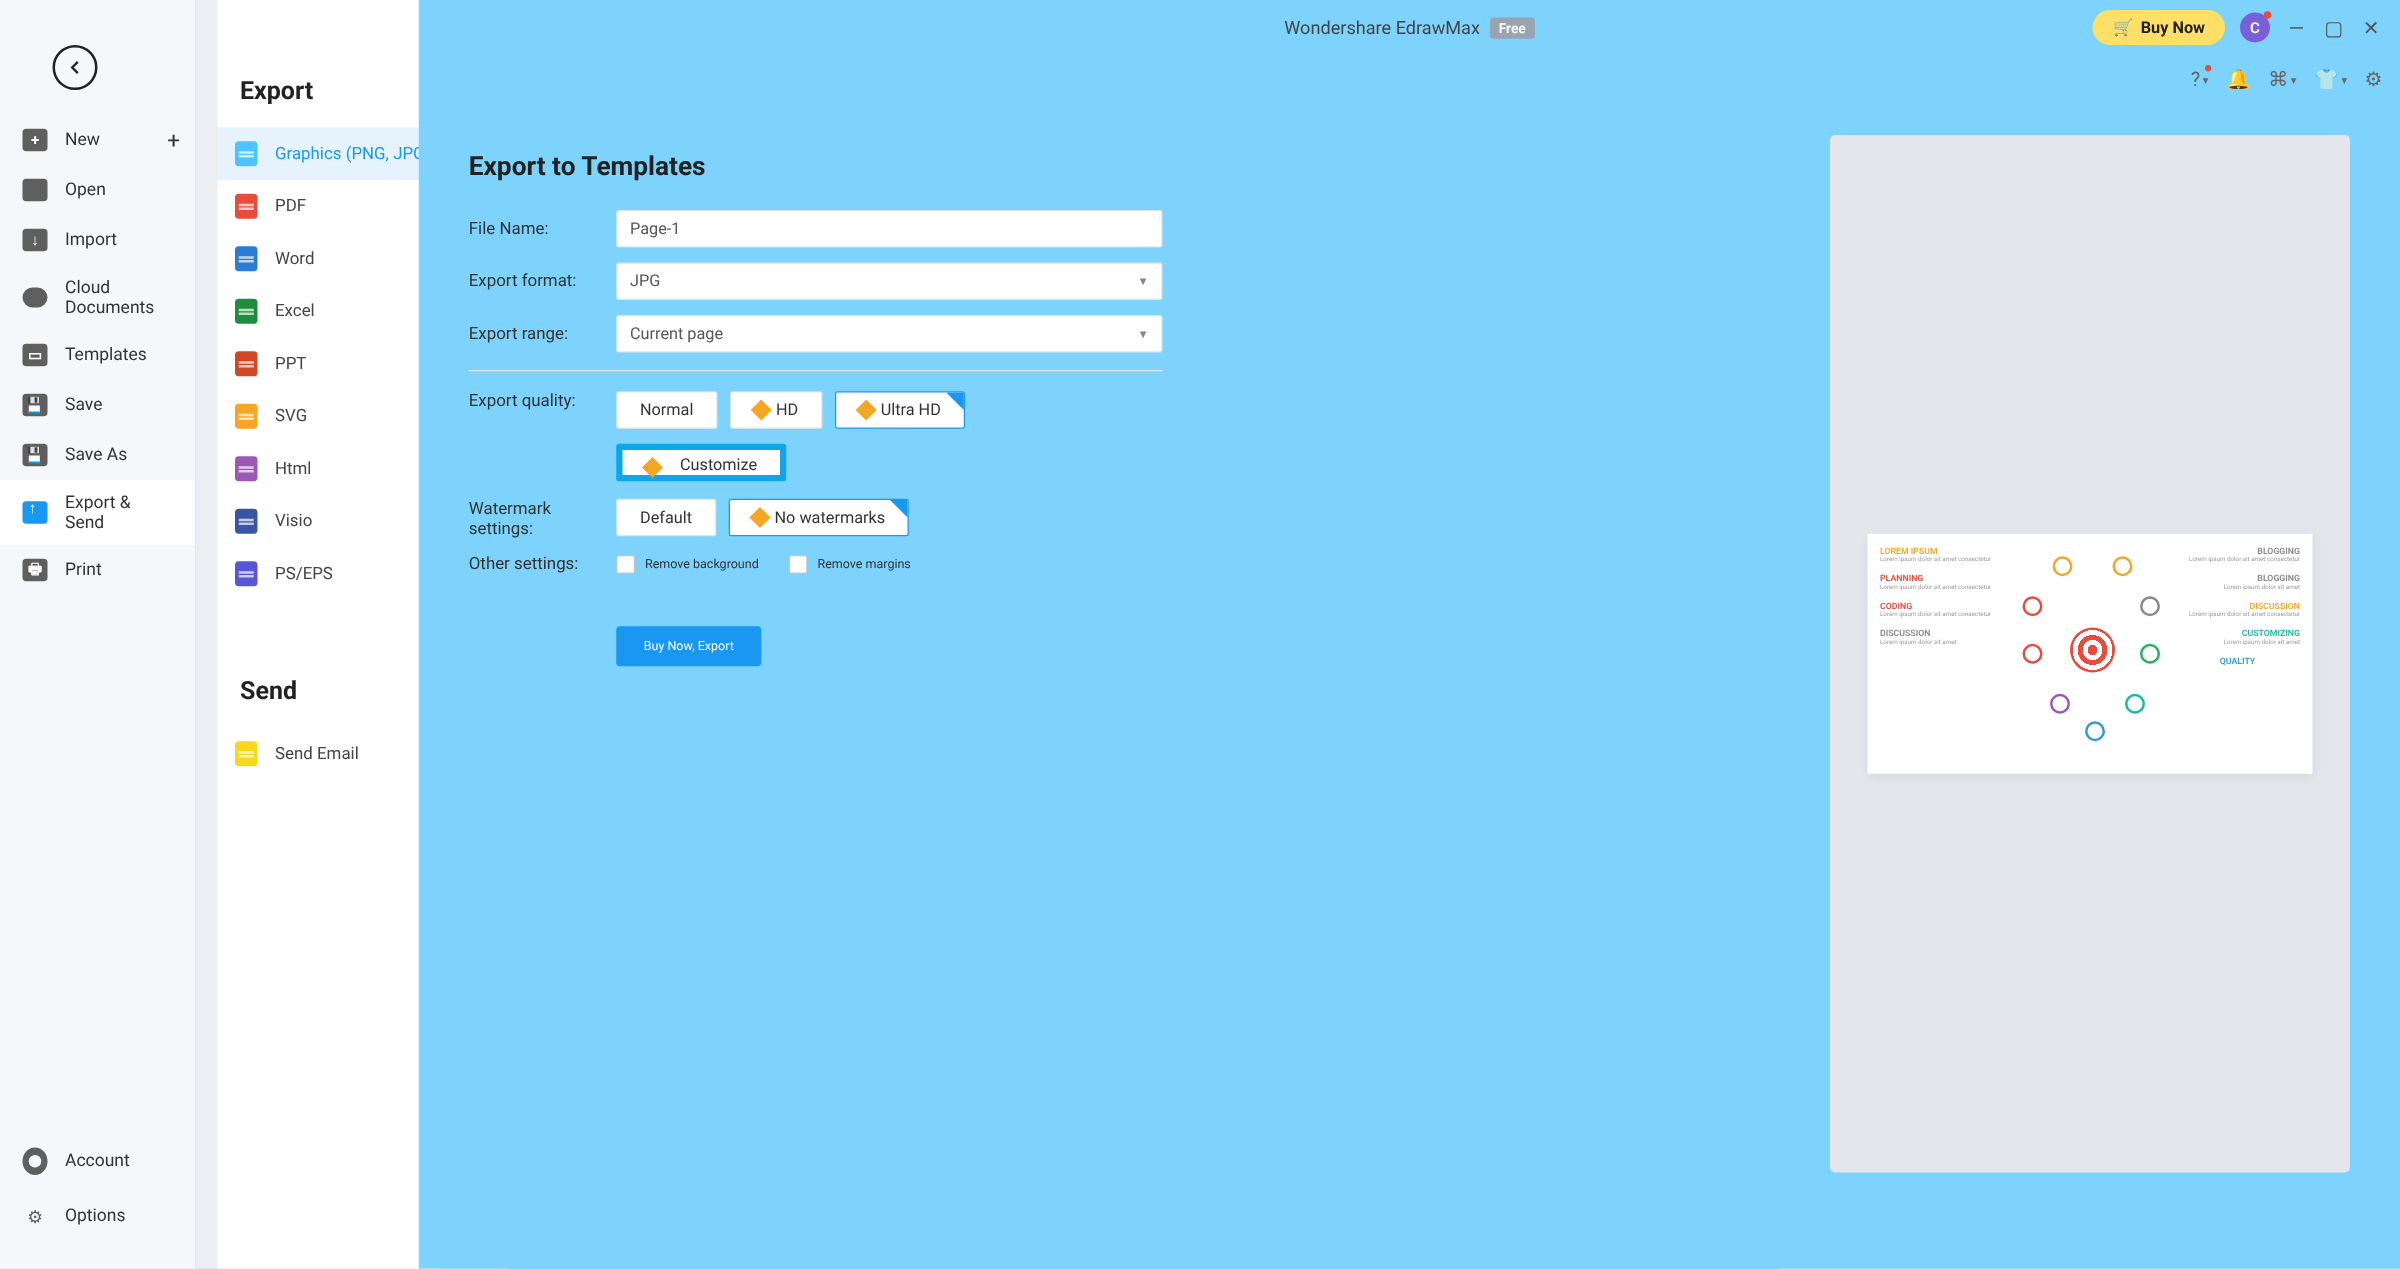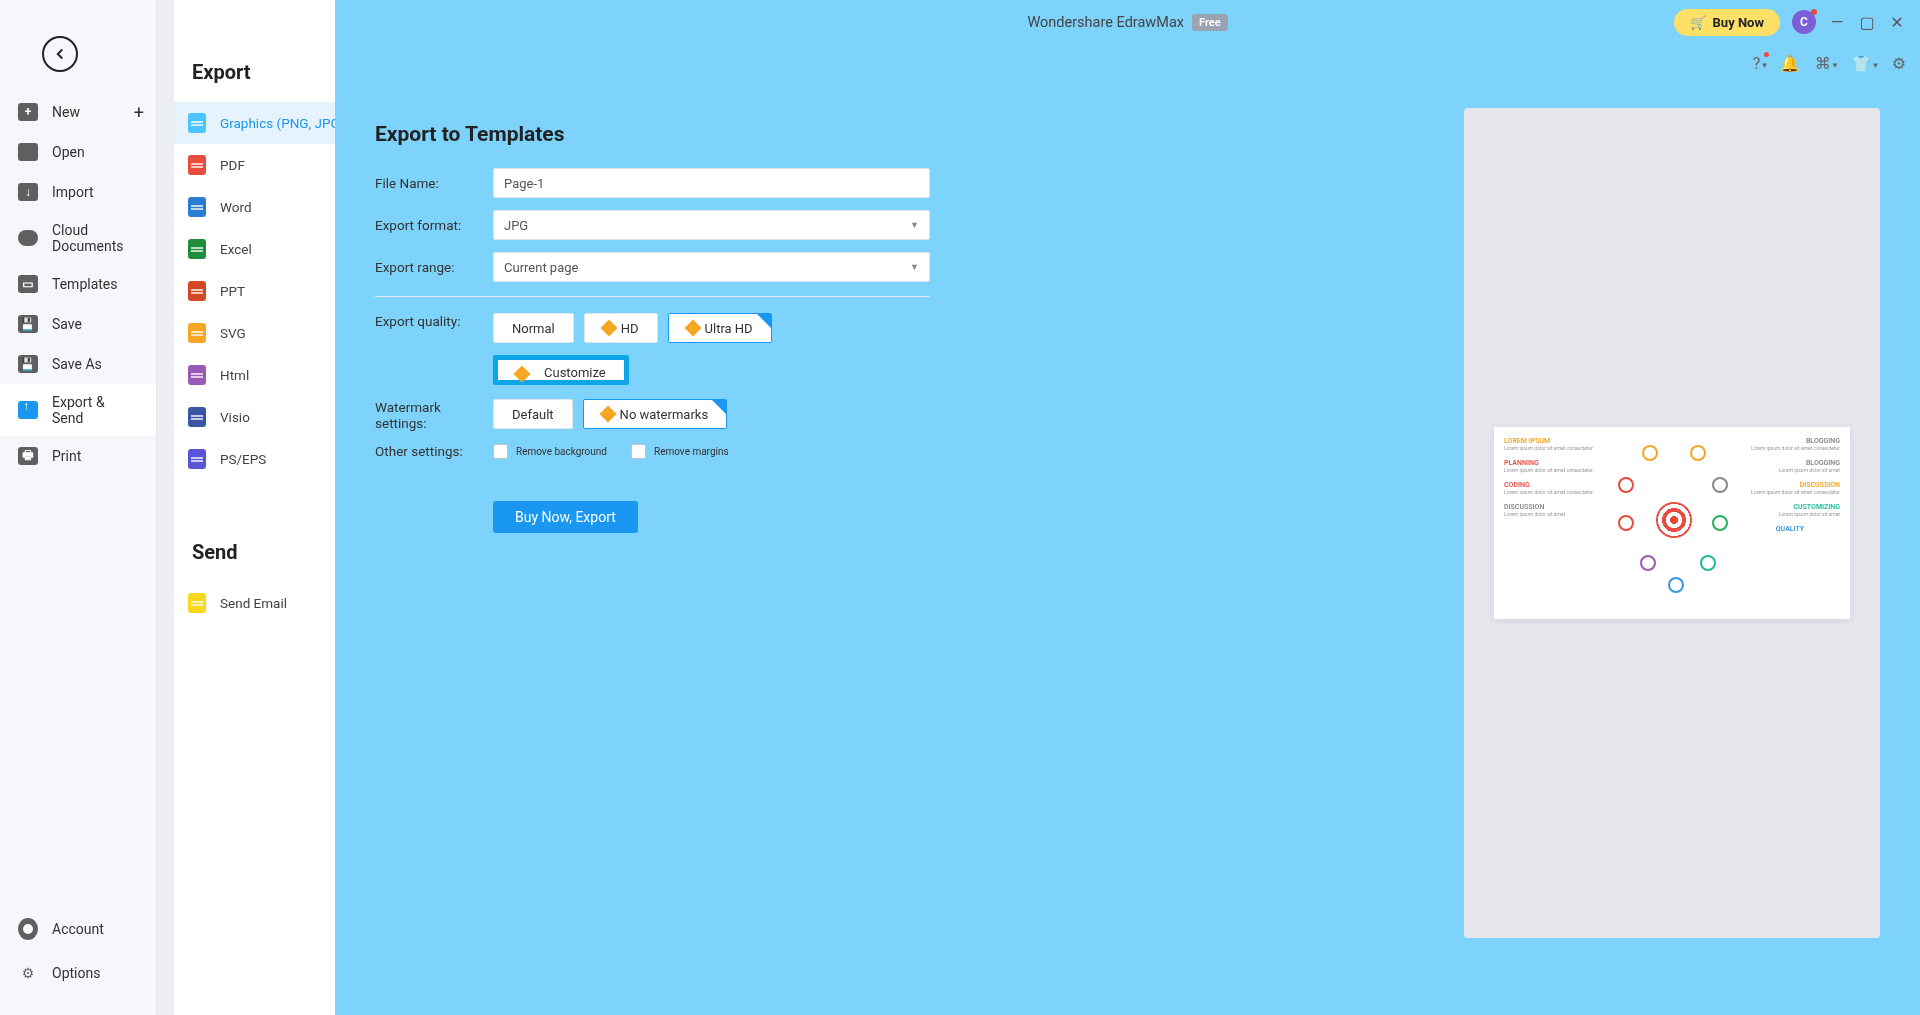--- a/index.html
+++ b/index.html
@@ -76,21 +76,21 @@
     .quality-btn { height: 30px; padding: 0 18px; background: #fff; border: 1px solid #e0e3e8; border-radius: 2px; font-size: 13px; color: #333; cursor: pointer; display: flex; align-items: center; gap: 6px; position: relative; }
     .quality-btn.selected { border-color: #1a97f0; }
     .quality-btn.selected::after { content: ""; position: absolute; right: 0; top: 0; width: 0; height: 0; border-top: 14px solid #1a97f0; border-left: 14px solid transparent; }
     .diamond { width: 12px; height: 12px; background: #f5a623; transform: rotate(45deg); display: inline-block; }
     .customize-btn { height: 30px; padding: 0 18px; background: #fff; border: 5px solid #0ea5e9; border-radius: 2px; font-size: 13px; color: #333; cursor: pointer; display: flex; align-items: flex-end; gap: 16px; margin-top: 10px; margin-left: 118px; width: fit-content; }
     
     .checkbox-row { display: flex; align-items: center; gap: 24px; }
     .checkbox-item { display: flex; align-items: center; gap: 8px; font-size: 10px; color: #333; cursor: pointer; }
     .checkbox-box { width: 15px; height: 15px; border: 1px solid #c0c4cc; border-radius: 2px; background: #fff; }
     
-    .export-btn { margin-top: 30px; margin-left: 118px; height: 32px; padding: 0 22px; background: #1a97f0; color: #fff; border: none; border-radius: 3px; font-size: 14px; cursor: pointer; }
+    .export-btn { margin-top: 30px; margin-left: 118px; height: 32px; padding: 0 22px; background: #1a97f0; color: #fff; border: none; border-radius: 3px; font-size: 10px; cursor: pointer; }
     
     .preview-panel { position: absolute; right: 40px; top: 108px; width: 416px; height: 830px; background: #e4e6ec; border-radius: 4px; display: flex; align-items: center; justify-content: center; }
     .preview-img { width: 356px; height: 192px; background: #fff; box-shadow: 0 2px 8px rgba(0,0,0,0.08); position: relative; }
     .preview-content { position: absolute; inset: 10px; display: flex; }
     .preview-left { flex: 1; padding-right: 8px; }
     .preview-right { flex: 1; padding-left: 8px; text-align: right; }
     .preview-center { width: 120px; position: relative; }
     .preview-item { margin-bottom: 8px; }
     .preview-item .pt { font-size: 7px; font-weight: 600; }
     .preview-item .pd { font-size: 5px; color: #999; line-height: 1.2; }

